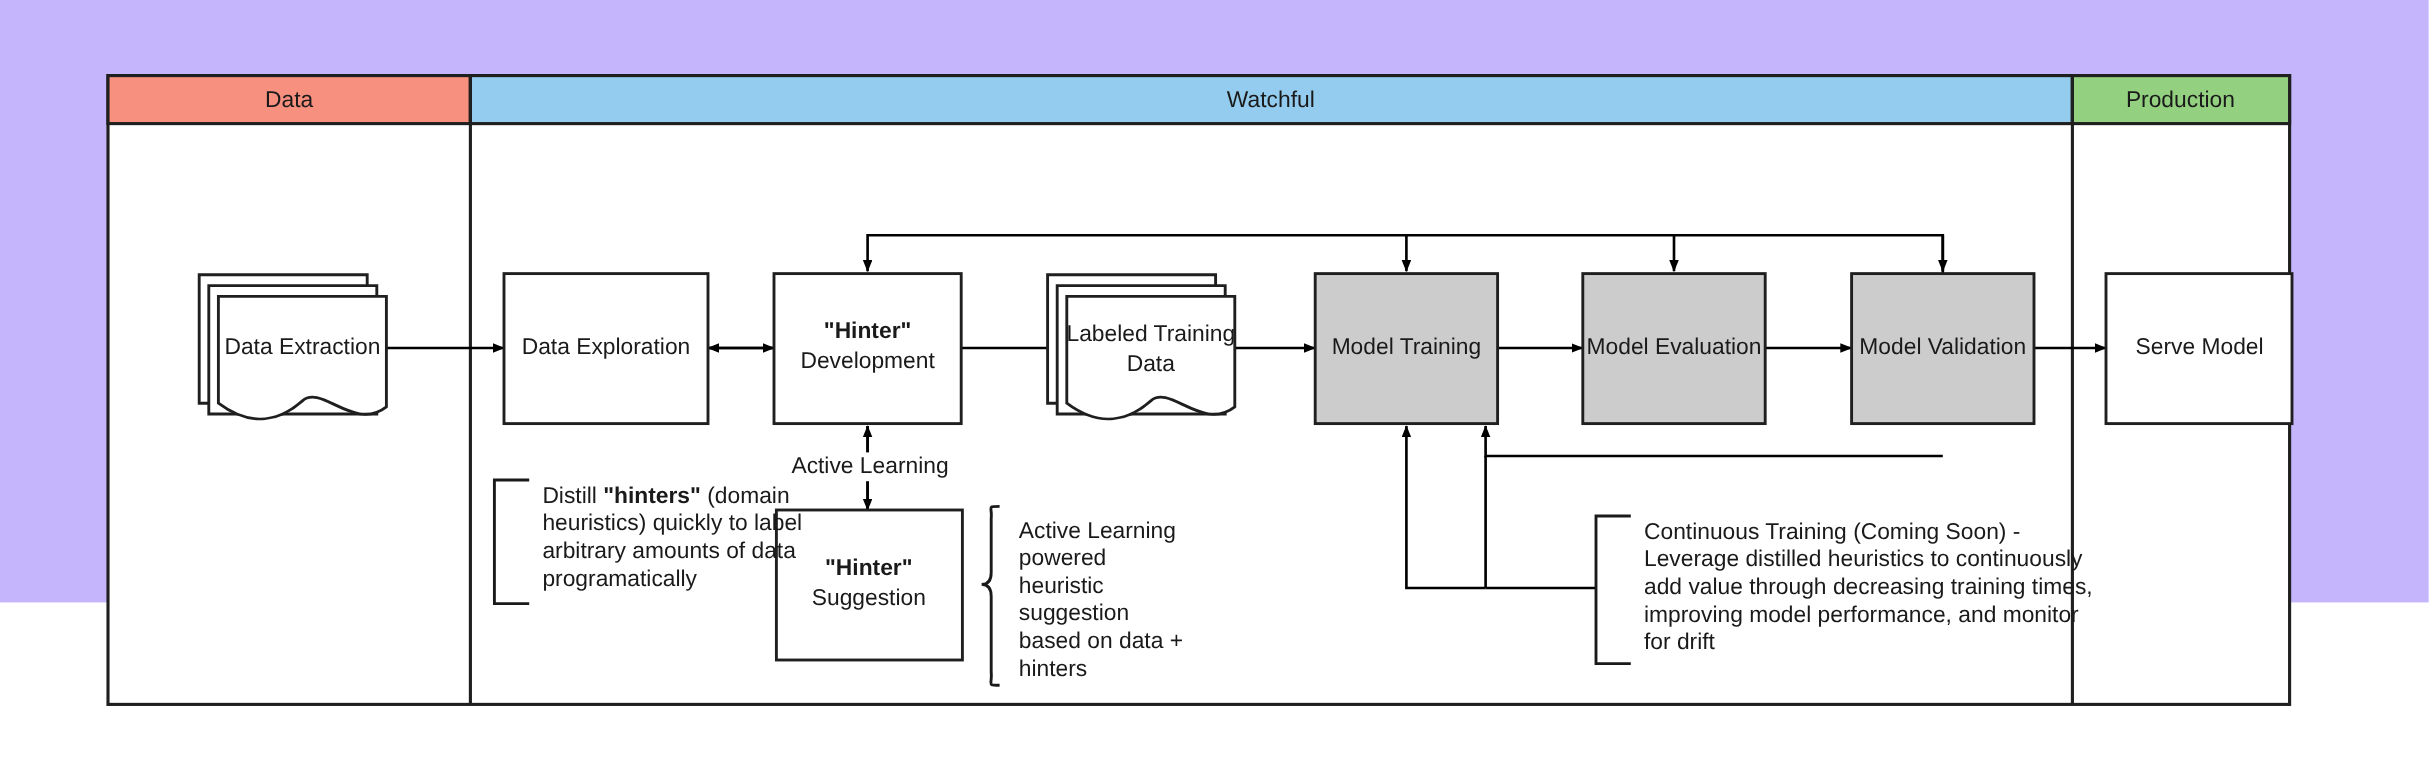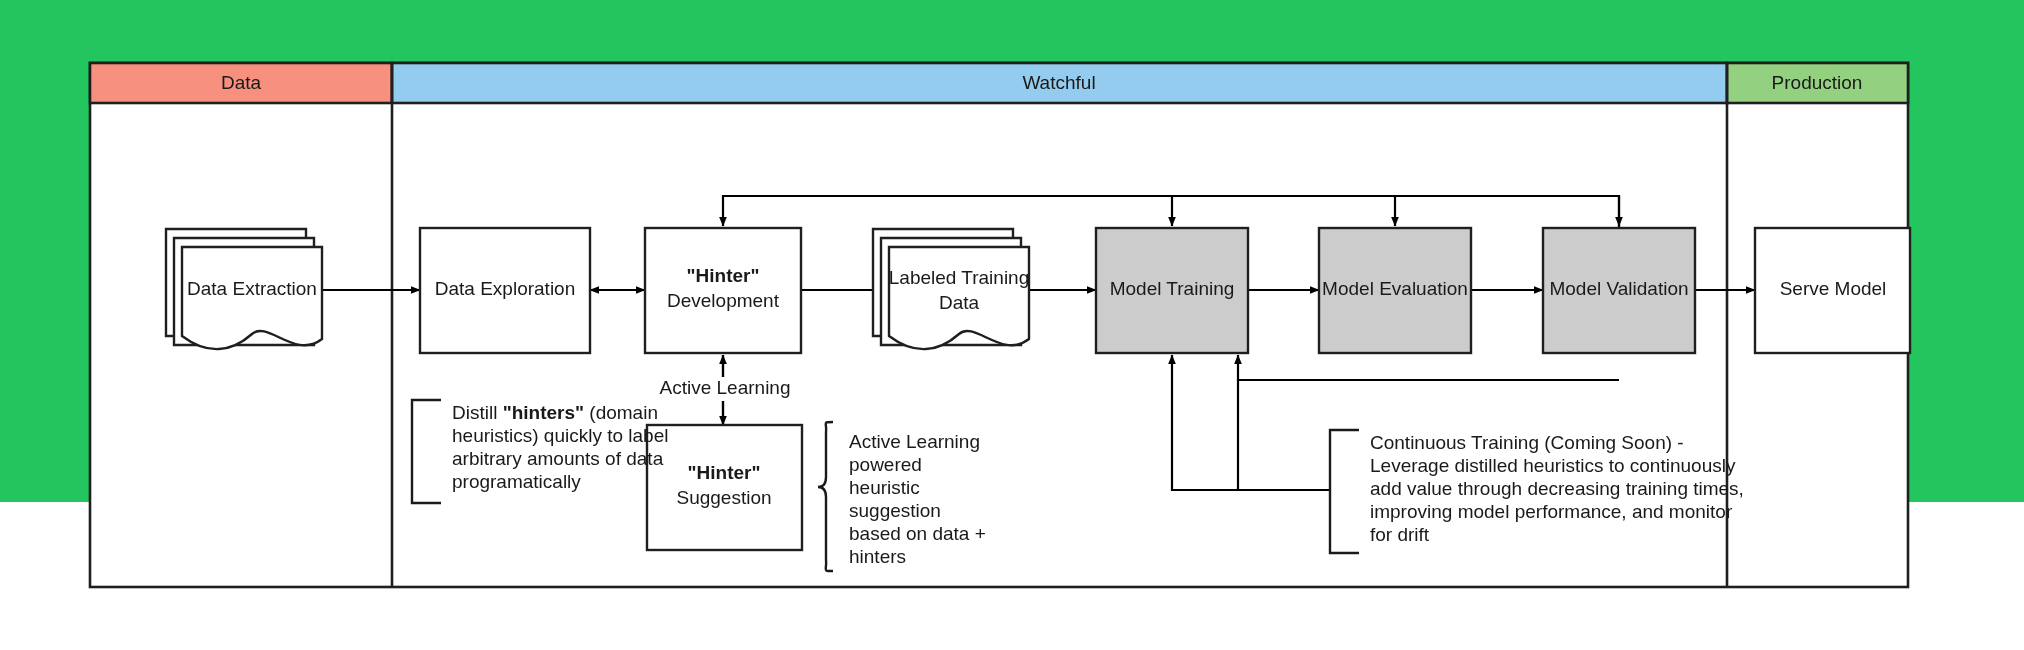--- a/index.html
+++ b/index.html
@@ -1,18 +1,18 @@
 <!DOCTYPE html>
 <html><head>
 <meta charset="utf-8">
 <style>
   html,body{margin:0;padding:0;background:#ffffff;}
   body{width:2024px;height:650px;overflow:hidden;
        font-family:"Liberation Sans","DejaVu Sans",sans-serif;}
-  #stage{position:relative;width:2024px;height:502px;background:#22c55e;}
+  #stage{position:relative;width:2024px;height:502px;background:#c4b5fd;}
   svg#diagram{position:absolute;left:0;top:0;width:2024px;height:650px;display:block;}
   .swimlane-label{font-size:19px;fill:#1a1a1a;text-anchor:middle;dominant-baseline:middle;}
   .node-label{font-size:19px;fill:#1a1a1a;text-anchor:middle;dominant-baseline:middle;}
   .node-label-bold{font-size:19px;fill:#1a1a1a;text-anchor:middle;dominant-baseline:middle;font-weight:bold;}
   .edge-label{font-size:19px;fill:#1a1a1a;text-anchor:middle;dominant-baseline:middle;}
   .note-text{font-size:19px;fill:#1a1a1a;text-anchor:start;dominant-baseline:middle;}
   .note-text-bold{font-weight:bold;}
   .flowline{stroke:#000000;stroke-width:2.2;fill:none;}
   .shape{stroke:#1f1f1f;stroke-width:2.4;}
   .bracket{stroke:#1a1a1a;stroke-width:2.4;fill:none;}

